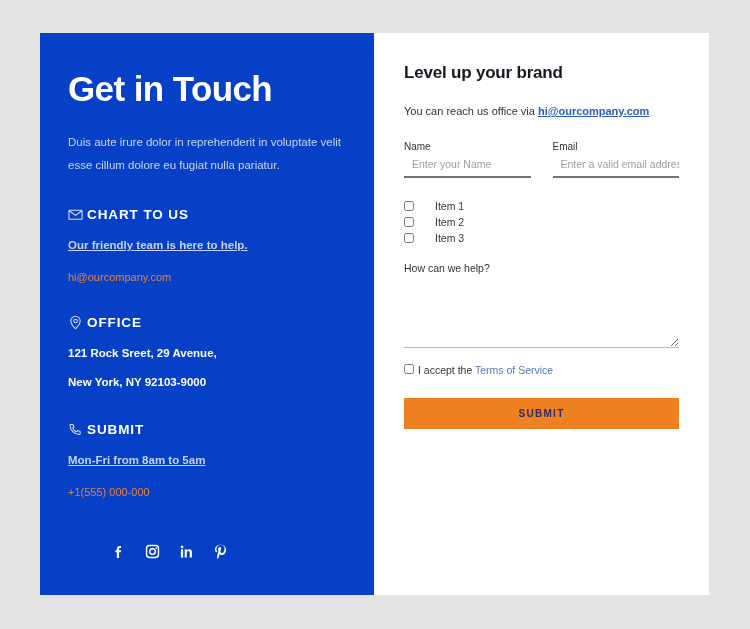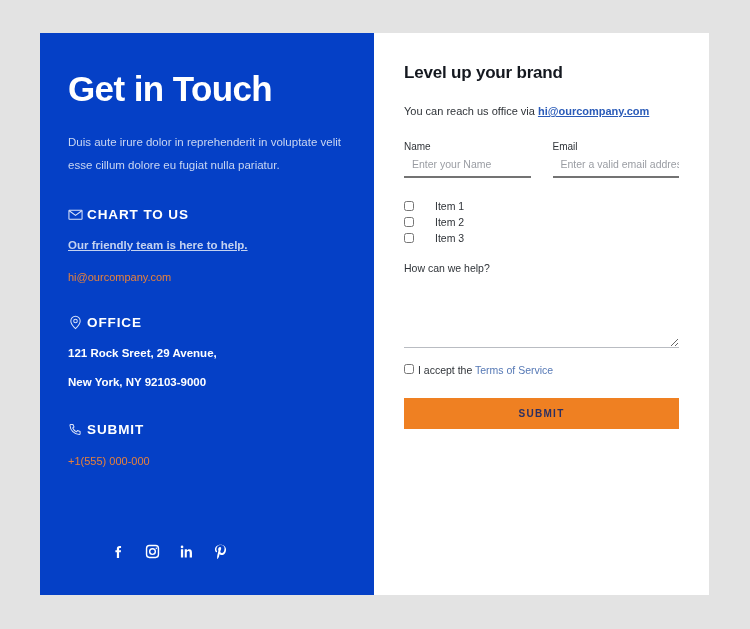--- a/index.html
+++ b/index.html
@@ -290,20 +290,21 @@
 
     
     <div class="section-head">
       <span class="ico">
         <svg width="15" height="15" viewBox="0 0 16 16" fill="none" stroke="#dbe4fa" stroke-width="1.1" stroke-linecap="round" stroke-linejoin="round">
           <path d="M3 2.6h2.3l1.1 2.8L5 6.4a8.6 8.6 0 0 0 4.1 4.1l1-1.4 2.8 1.1v2.3c0 .5-.4.9-.9.9A10.4 10.4 0 0 1 2.1 3.5c0-.5.4-.9.9-.9Z"></path>
         </svg>
       </span>
       <span>SUBMIT</span>
     </div>
+    <p class="muted-line">Mon-Fri from 8am to 5am</p>
     <a class="accent-link" href="#">+1(555) 000-000</a>
 
     
     <div class="socials">
       <a href="#" title="Facebook">
         <svg width="17" height="17" viewBox="0 0 24 24">
             <path d="M15.6 4.2h-2.1c-2.3 0-3.8 1.5-3.8 3.9v2H7.6v2.9h2.1v8h3.1v-8h2.4l.4-2.9h-2.8V8.5c0-.8.3-1.4 1.3-1.4h1.5V4.2Z"></path>
           </svg>
       </a>
       <a href="#" title="Instagram">

